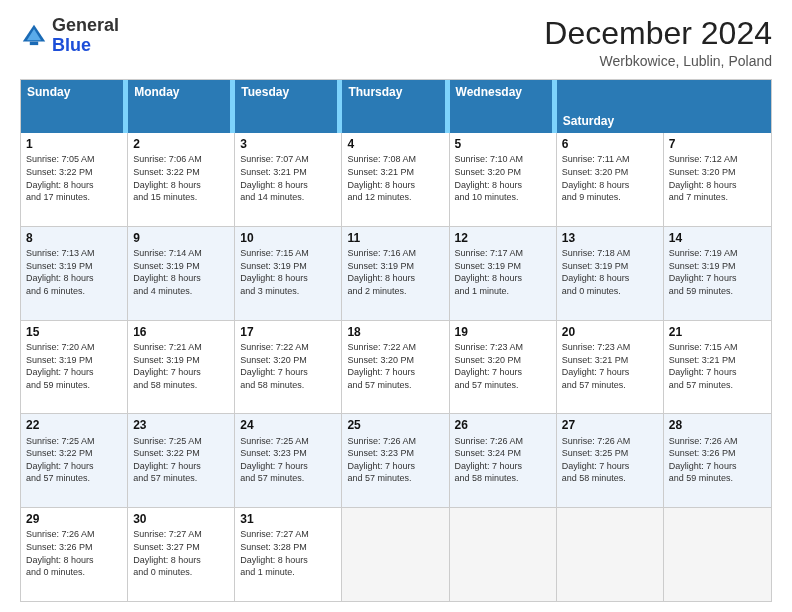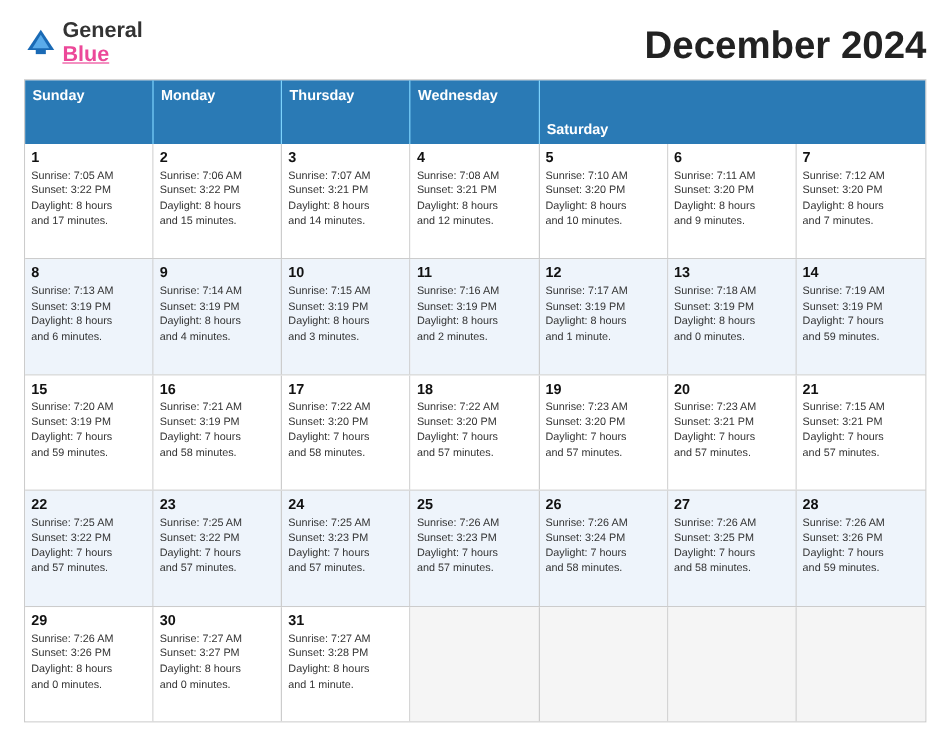--- a/index.html
+++ b/index.html
@@ -13,45 +13,45 @@
     .page {
       width: 792px;
       height: 612px;
       padding: 16px 20px 10px 20px;
       display: flex;
       flex-direction: column;
     }
     .header {
       display: flex;
       justify-content: space-between;
-      align-items: flex-end;
+      align-items: flex-start;
       margin-bottom: 10px;
     }
     .logo {
       display: flex;
       align-items: center;
       gap: 4px;
     }
     .logo-text {
       font-size: 18px;
       font-weight: bold;
       line-height: 1.1;
     }
     .logo-text .general { color: #333; }
-    .logo-text .blue { color: #ec4899; text-decoration: underline; }
+    .logo-text .blue { color: #1d4ed8; }
     .logo-icon {
       width: 28px;
       height: 28px;
     }
     .title-block {
       text-align: right;
     }
     .month-title {
       font-size: 32px;
-      font-weight: bold;
+      font-weight: normal;
       color: #222;
       line-height: 1.1;
       margin-left: 12px;
     }
     .location {
       font-size: 14px;
       color: #555;
       margin-top: 2px;
     }
     .calendar {
@@ -64,21 +64,21 @@
       display: grid;
       grid-template-columns: repeat(7, 1fr);
       background: #2a7ab5;
     }
     .cal-header-cell {
       color: #fff;
       font-size: 12px;
       font-weight: bold;
       padding: 5px 6px;
       text-align: left;
-      border-right: 1px solid #7dd3fc;
+      border-right: 5px solid #7dd3fc;
     }
     .cal-header-cell:last-child { border-right: none; margin-top: 29px; }
     .cal-body {
       display: flex;
       flex-direction: column;
       flex: 1;
     }
     .cal-row {
       display: grid;
       grid-template-columns: repeat(7, 1fr);
@@ -122,27 +122,29 @@
         <polygon points="20,10 30,26 10,26" fill="#5aabea"></polygon>
         <rect x="14" y="28" width="12" height="5" fill="#1a6ab5"></rect>
       </svg>
       <div class="logo-text">
         <span class="general">General</span><br>
         <span class="blue">Blue</span>
       </div>
     </div>
     <div class="title-block">
       <div class="month-title">December 2024</div>
+      <div class="location">Werbkowice, Lublin, Poland</div>
     </div>
   </div>
 
   <div class="calendar">
     <div class="cal-header" id="cal-header">
         <div class="cal-header-cell">Sunday</div>
         <div class="cal-header-cell">Monday</div>
+        <div class="cal-header-cell">Tuesday</div>
         <div class="cal-header-cell">Thursday</div>
         <div class="cal-header-cell">Wednesday</div>
         <div class="cal-header-cell">Saturday</div>
       </div>
     <div class="cal-body" id="cal-body">
         <div class="cal-row">
           <div class="cal-cell">
             <span class="day-num">1</span>
             <div class="cell-text">Sunrise: 7:05 AM</div>
             <div class="cell-text">Sunset: 3:22 PM</div>

